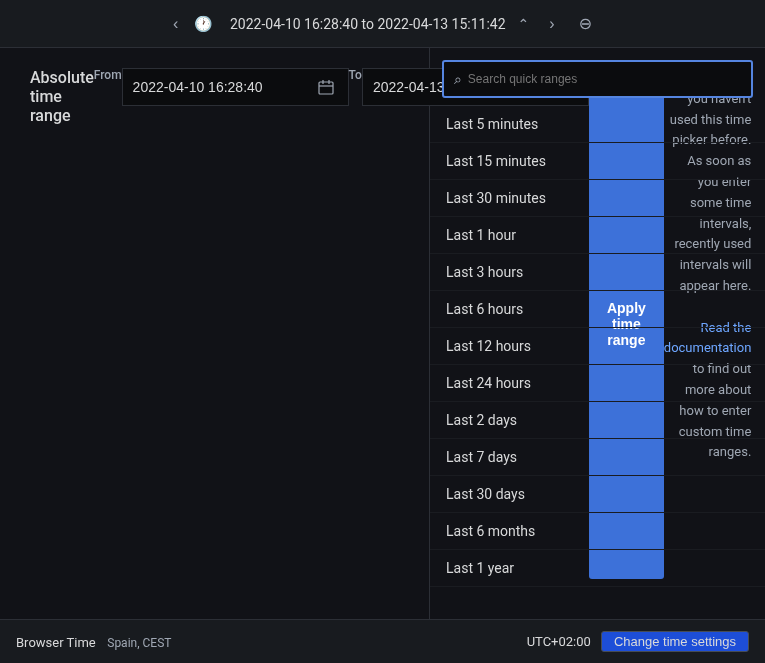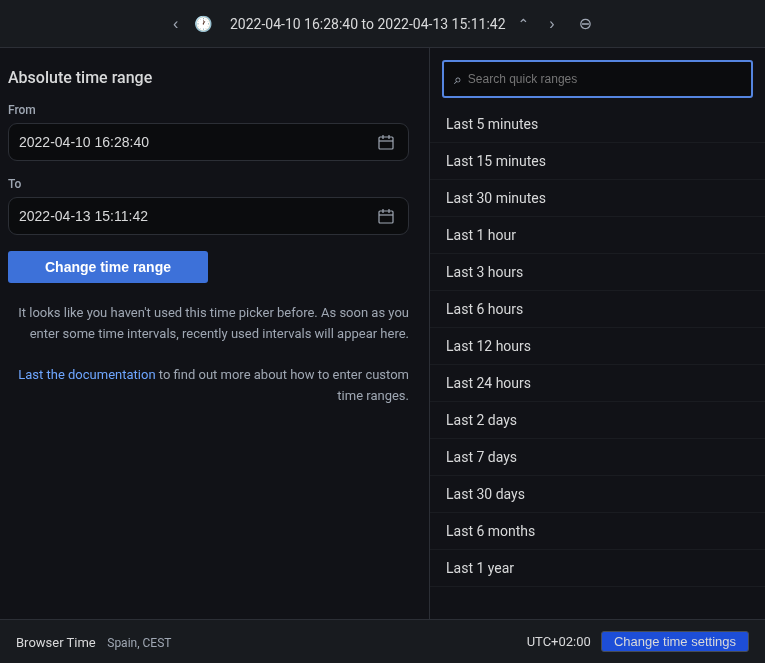--- a/index.html
+++ b/index.html
@@ -72,24 +72,24 @@
 
     
     .main-container {
       display: flex;
       height: calc(663px - 48px - 44px);
     }
 
     
     .left-panel {
       width: 430px;
-      padding: 20px 20px 20px 8px;
+      padding: 20px 20px 20px 30px;
       border-right: 1px solid #2c2f36;
       display: flex;
-      flex-direction: column;
+      flex-direction: row;
       gap: 0;
     }
 
     .panel-title {
       font-size: 16px;
       font-weight: 500;
       color: #d8d9da;
       margin-bottom: 16px;
     }
 
@@ -98,21 +98,21 @@
       color: #9fa7b3;
       margin-bottom: 6px;
       font-weight: 500;
     }
 
     .input-wrapper {
       display: flex;
       align-items: center;
       background: #0b0c0e;
       border: 1px solid #2c2f36;
-      border-radius: 9px;
+      border-radius: 0;
       padding: 0 10px;
       height: 38px;
       margin-bottom: 16px;
       justify-content: space-between;
     }
 
     .input-wrapper input {
       background: none;
       border: none;
       outline: none;
@@ -297,26 +297,26 @@
       <button class="calendar-icon-btn">
         <svg width="16" height="16" viewBox="0 0 16 16" fill="currentColor">
           <rect x="1" y="3" width="14" height="12" rx="1" ry="1" fill="none" stroke="currentColor" stroke-width="1.2"></rect>
           <line x1="5" y1="1" x2="5" y2="5" stroke="currentColor" stroke-width="1.2"></line>
           <line x1="11" y1="1" x2="11" y2="5" stroke="currentColor" stroke-width="1.2"></line>
           <line x1="1" y1="7" x2="15" y2="7" stroke="currentColor" stroke-width="1.2"></line>
         </svg>
       </button>
     </div>
 
-    <button class="apply-btn">Change time range</button>
+    <button class="apply-btn">Apply time range</button>
 
     <div class="info-text">
       <span>It looks like you haven't used this time picker before. As soon as you enter some time intervals, recently used intervals will appear here.</span>
       <br><br>
-      <a href="#">Last the documentation</a><span> to find out more about how to enter custom time ranges.</span>
+      <a href="#">Read the documentation</a><span> to find out more about how to enter custom time ranges.</span>
     </div>
   </div>
 
   <div class="right-panel">
     <div class="search-wrapper">
       <span class="search-icon">⌕</span>
       <input type="text" class="search-input" placeholder="Search quick ranges" style="">
     </div>
 
     <div class="quick-range-list" id="quick-range-list">

